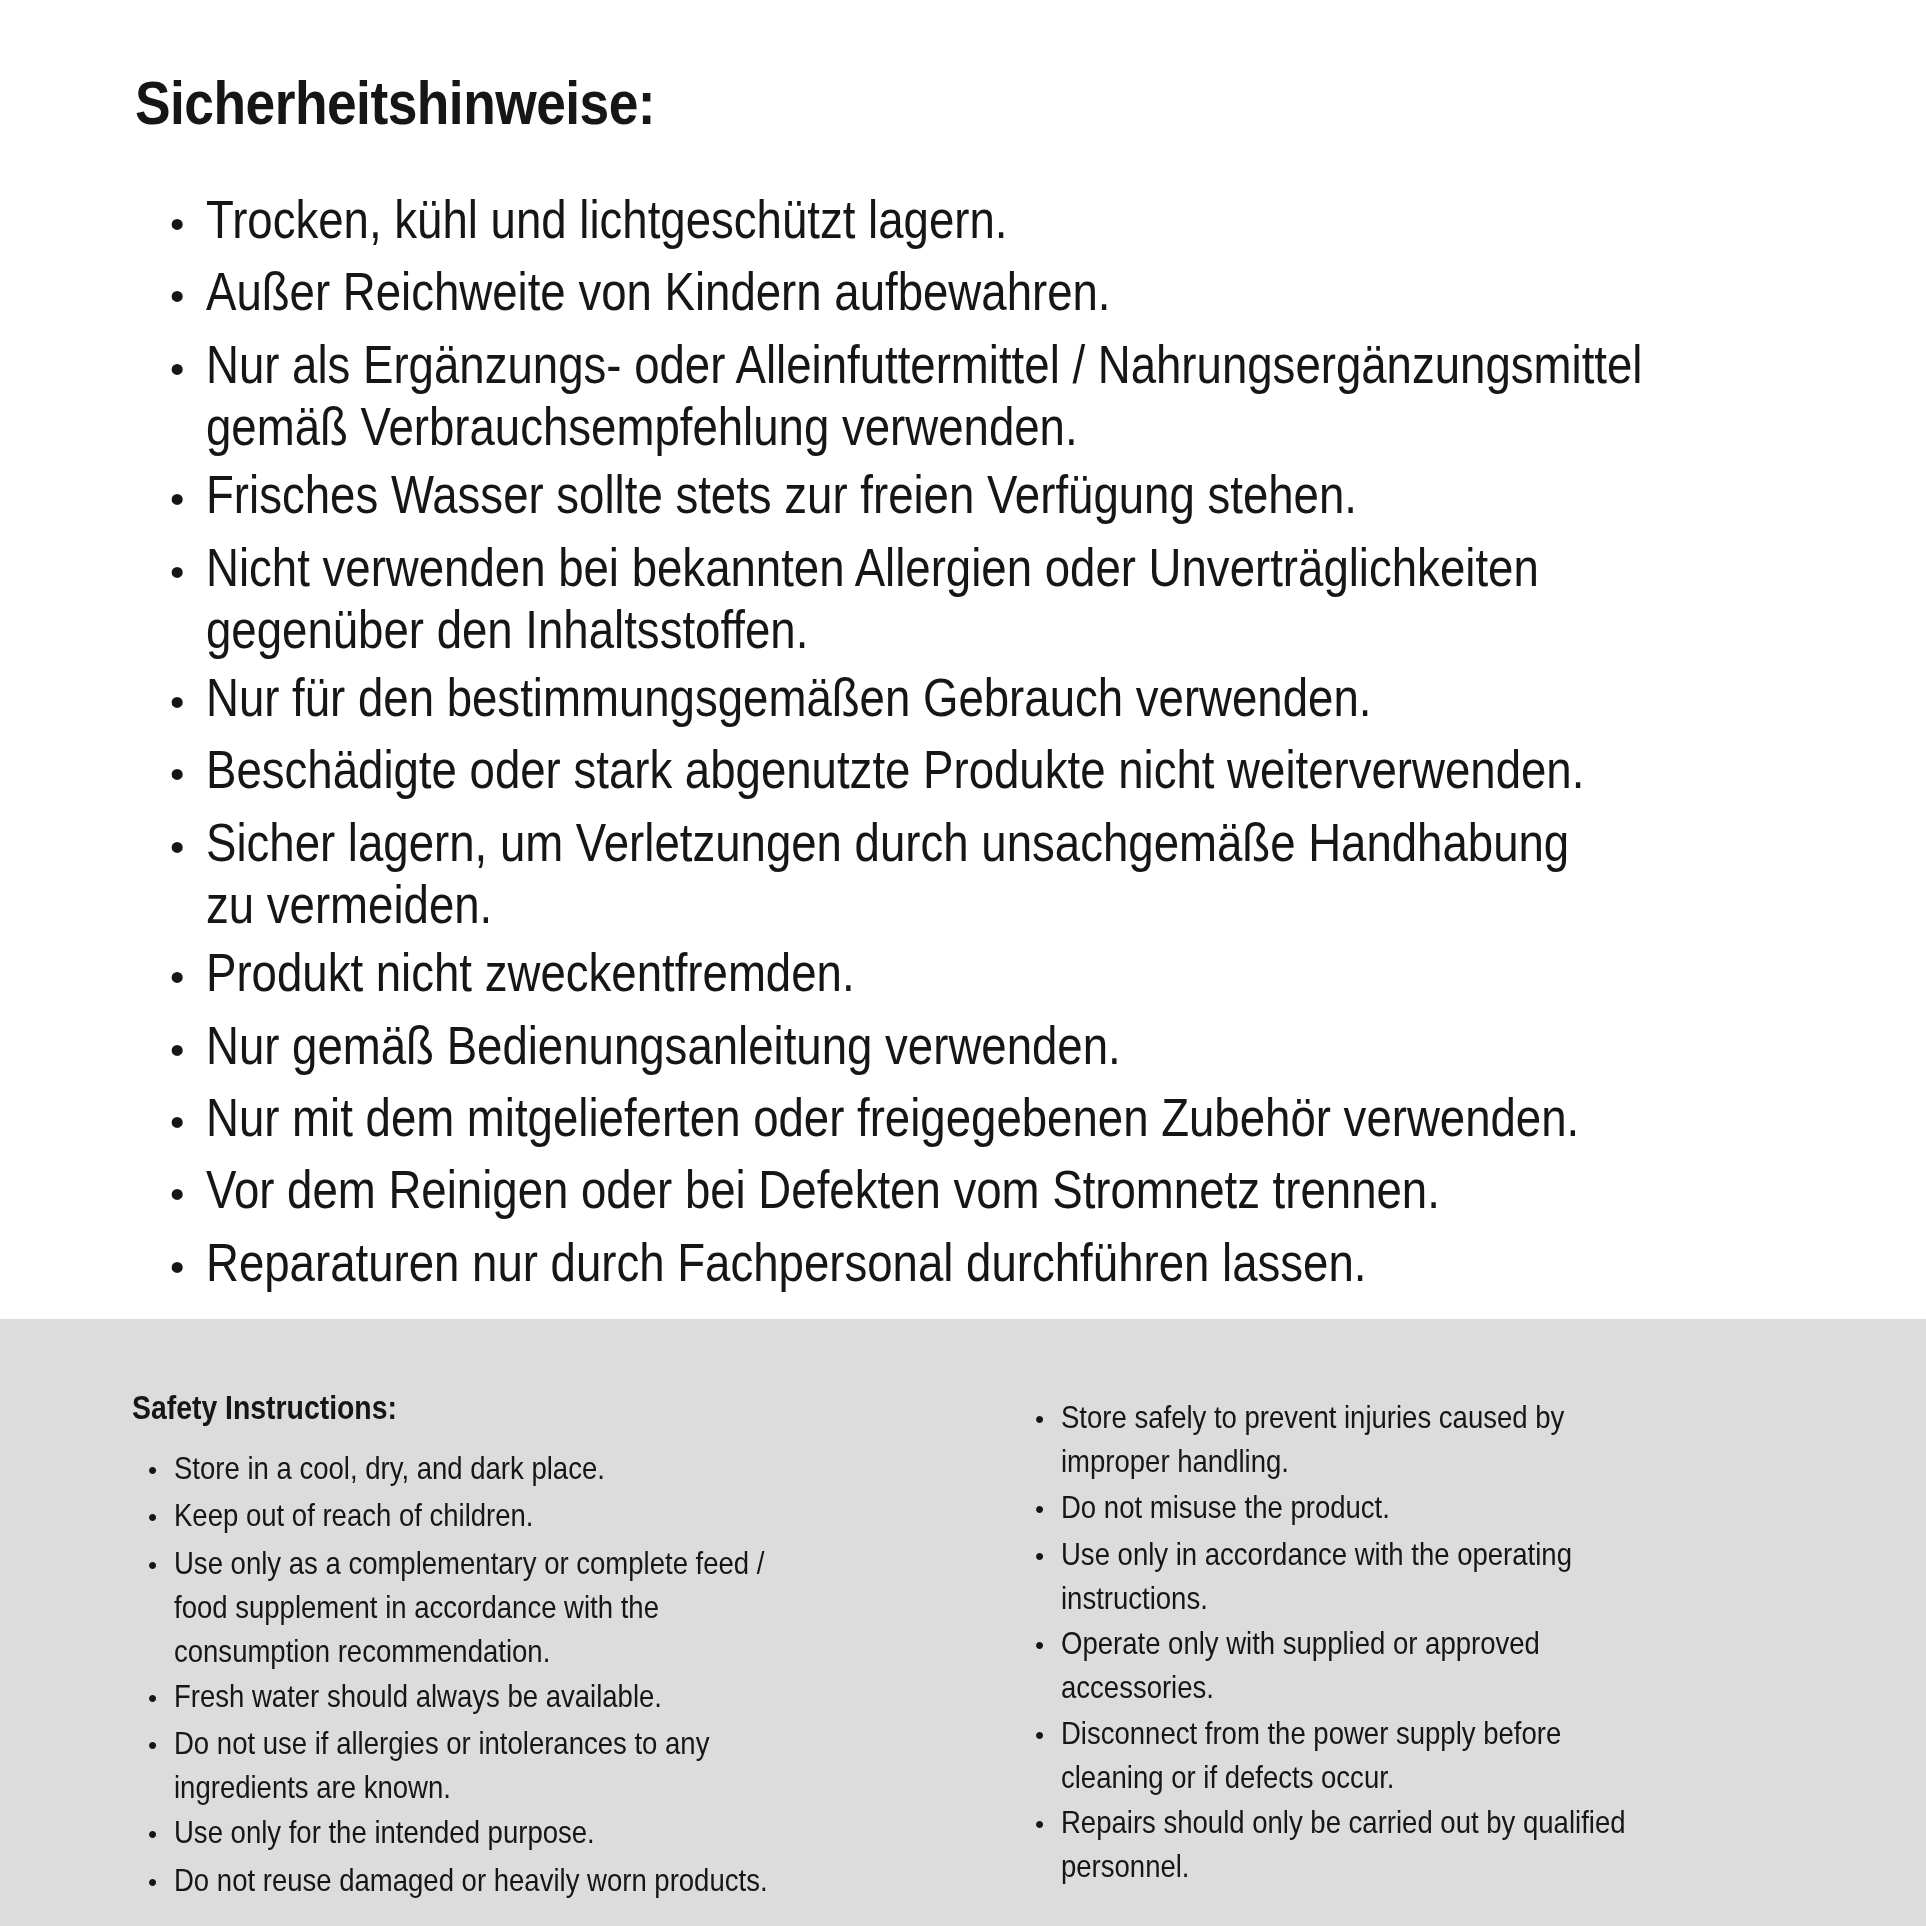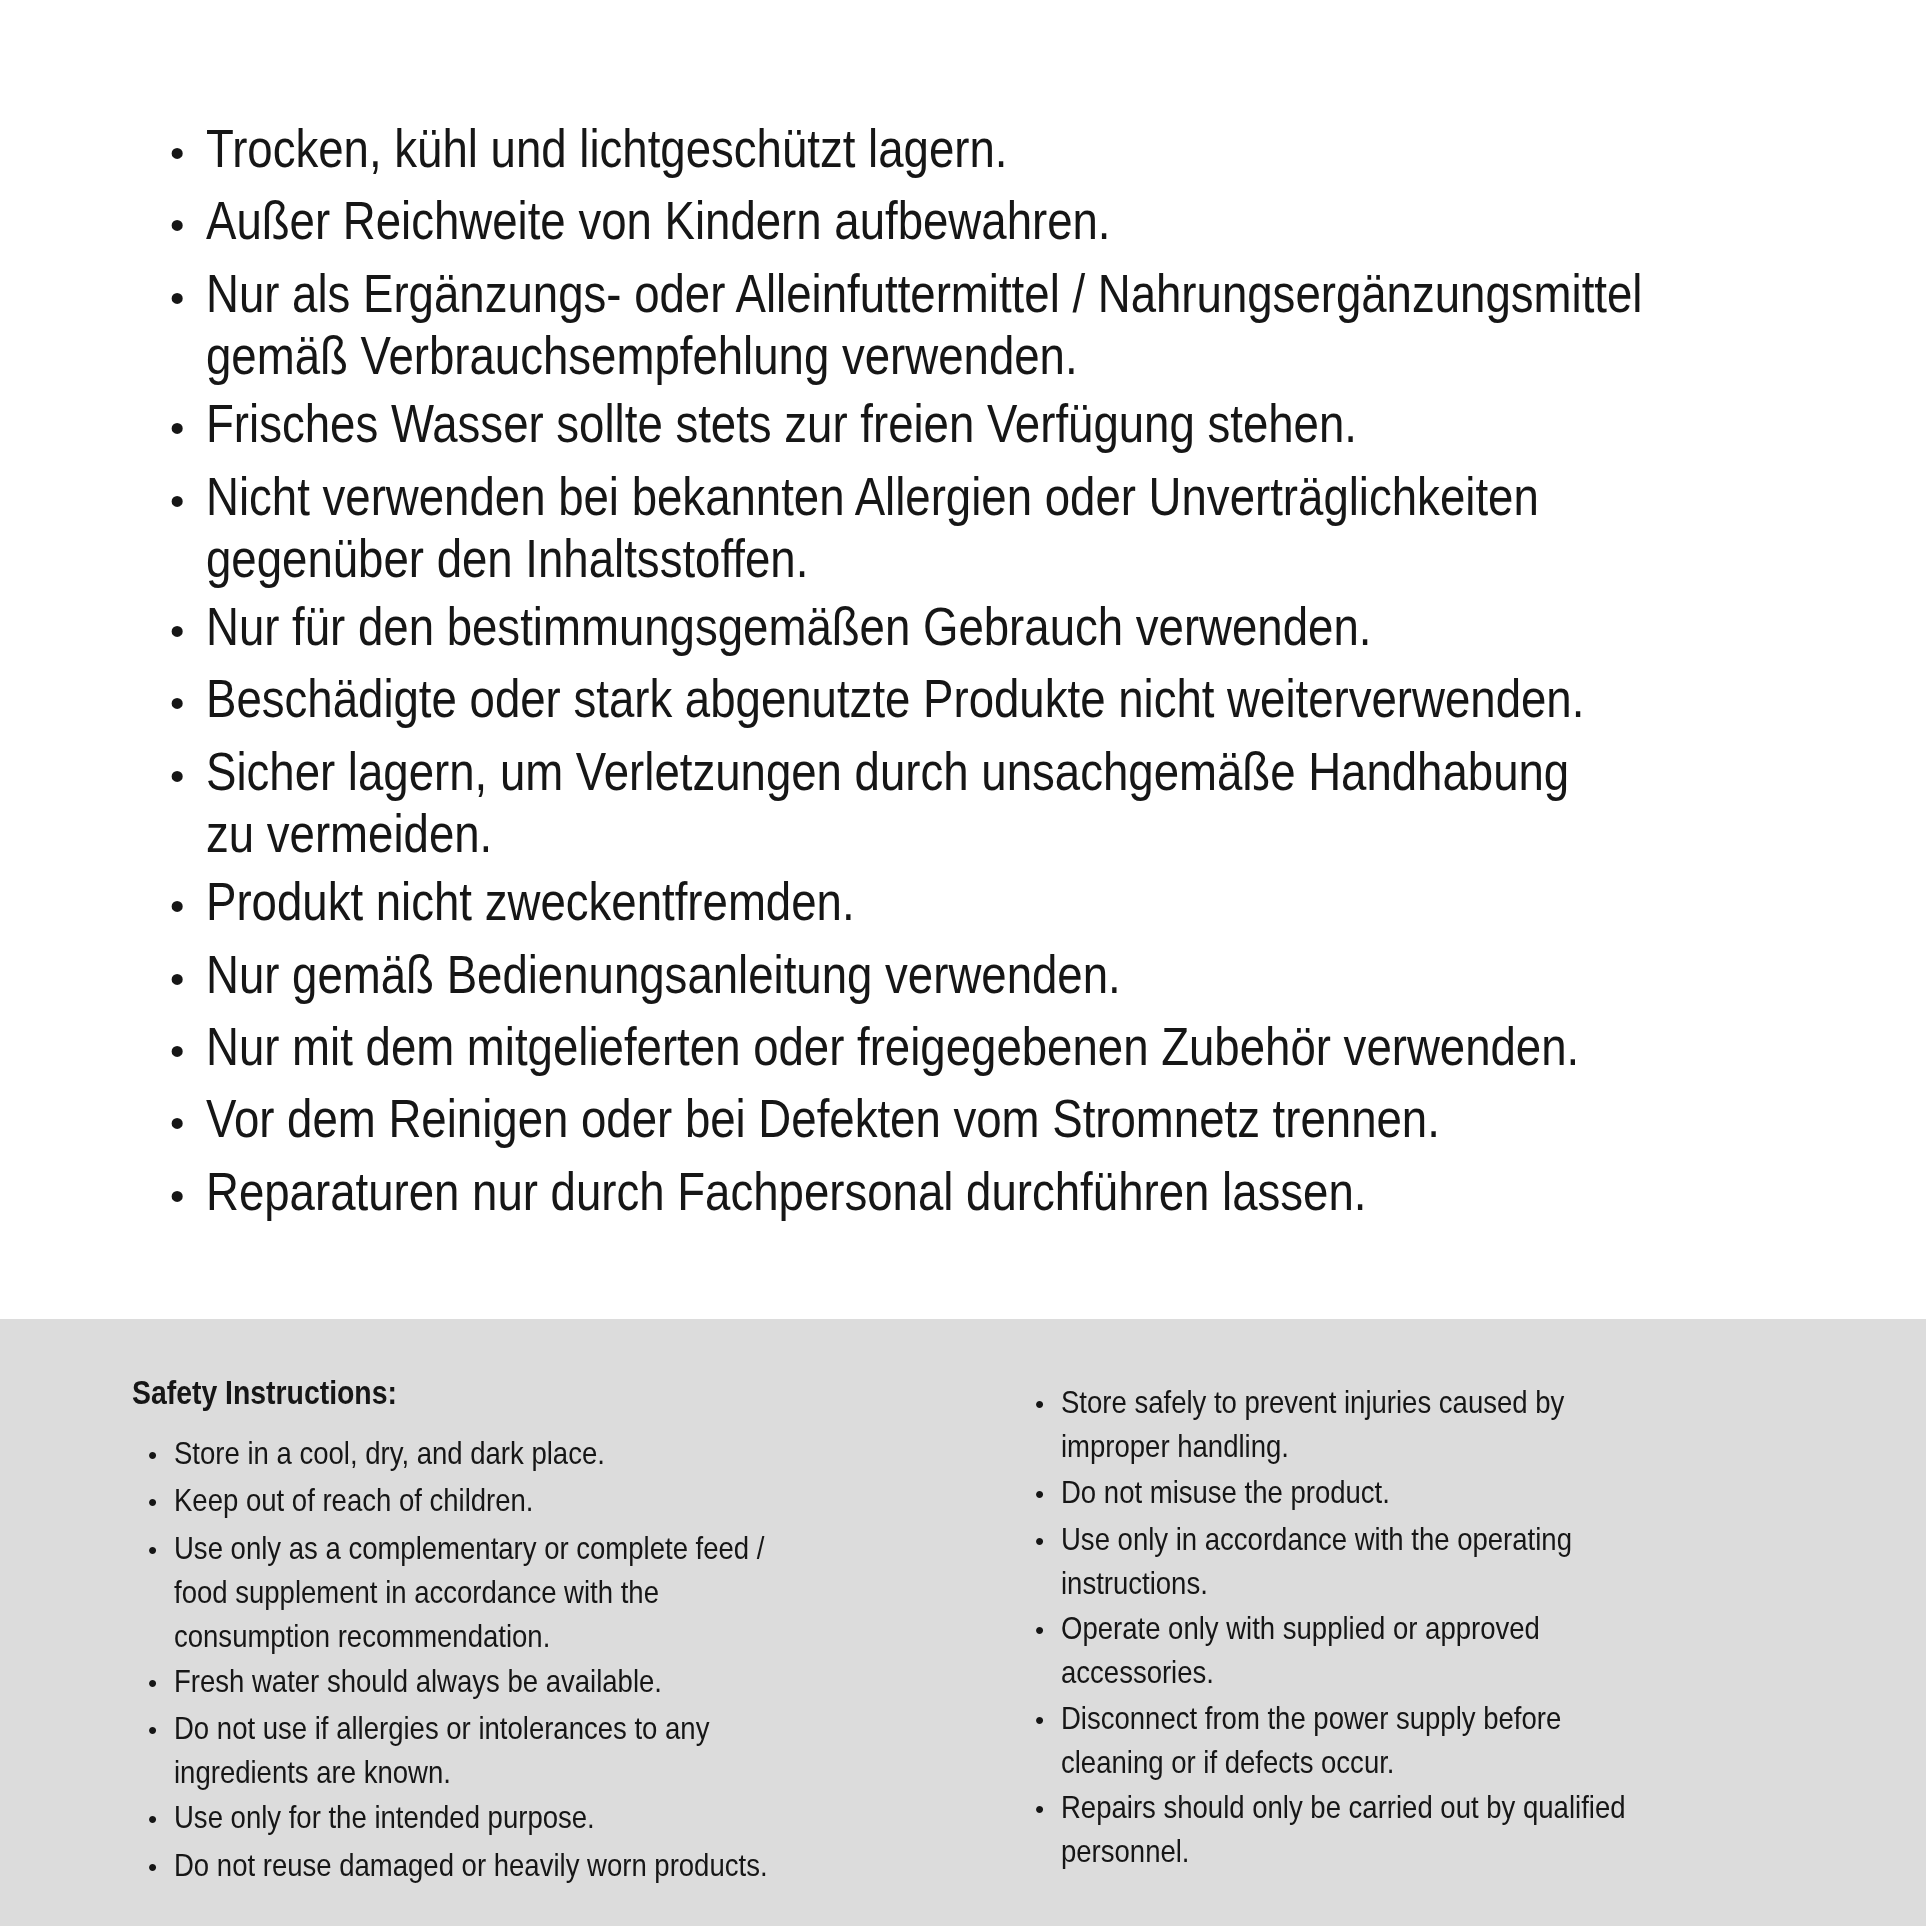--- a/index.html
+++ b/index.html
@@ -23,37 +23,38 @@
   .de-title{font-size:62px;font-weight:700;margin:0;letter-spacing:-0.6px;}
   .de-list{margin-top:51px;margin-left:35px;}
   .de-list .li{display:flex;align-items:baseline;font-size:53px;line-height:62px;margin-bottom:6.4px;}
   .de-list .dot{flex:none;width:36px;font-size:41px;}
   .de-list .txt{white-space:pre-line;}
 
   .panel{
     position:absolute;left:0;top:1319px;width:1926px;height:607px;
     background:var(--panel-bg);
     box-sizing:border-box;
-    padding:55px 61px 0 132px;
+    padding:70px 61px 0 132px;
     display:grid;
     grid-template-columns:903px 1fr;
   }
   .en-title{font-size:33px;font-weight:700;margin:0 0 19px 0;}
   .en-list .li{display:flex;align-items:baseline;font-size:32px;line-height:44px;margin-bottom:1.3px;}
   .en-list .dot{flex:none;width:26px;font-size:26px;}
   .en-list .txt{white-space:pre-line;}
   .col-left .en-list{margin-left:16px;}
   .col-right{padding-top:6.4px;}
 </style>
 </head>
 <body>
 
 <main>
 
   <section class="top">
+    <h1 class="de-title"><span class="cx">Sicherheitshinweise:</span></h1>
     <div class="de-list">
         <div class="li">
           <span class="dot">•</span>
           <span class="txt cx">Trocken, kühl und lichtgeschützt lagern.</span>
         </div>
         <div class="li">
           <span class="dot">•</span>
           <span class="txt cx">Außer Reichweite von Kindern aufbewahren.</span>
         </div>
         <div class="li">

